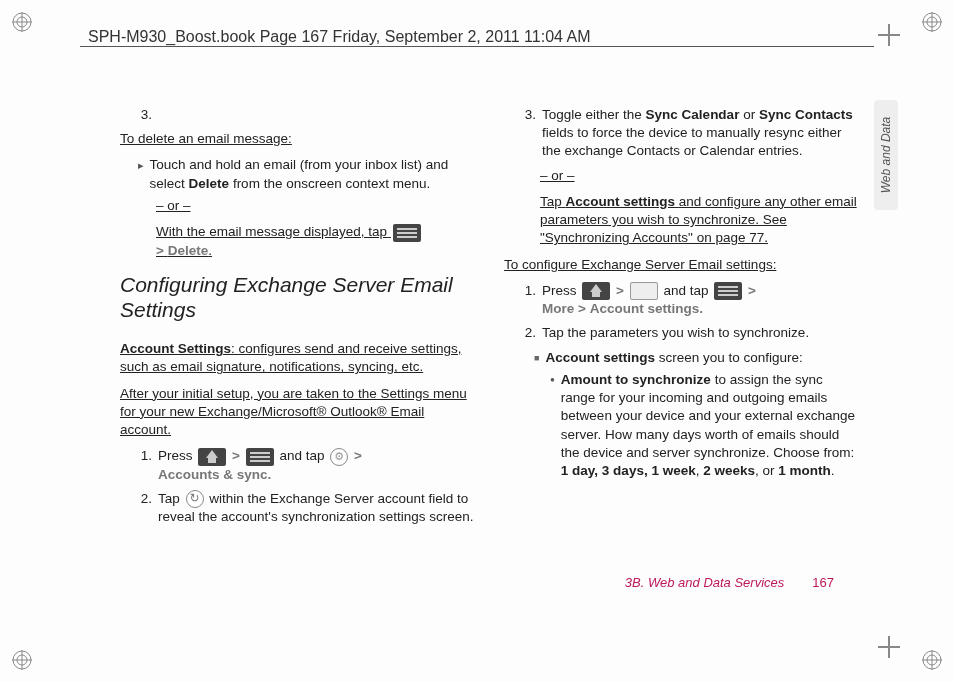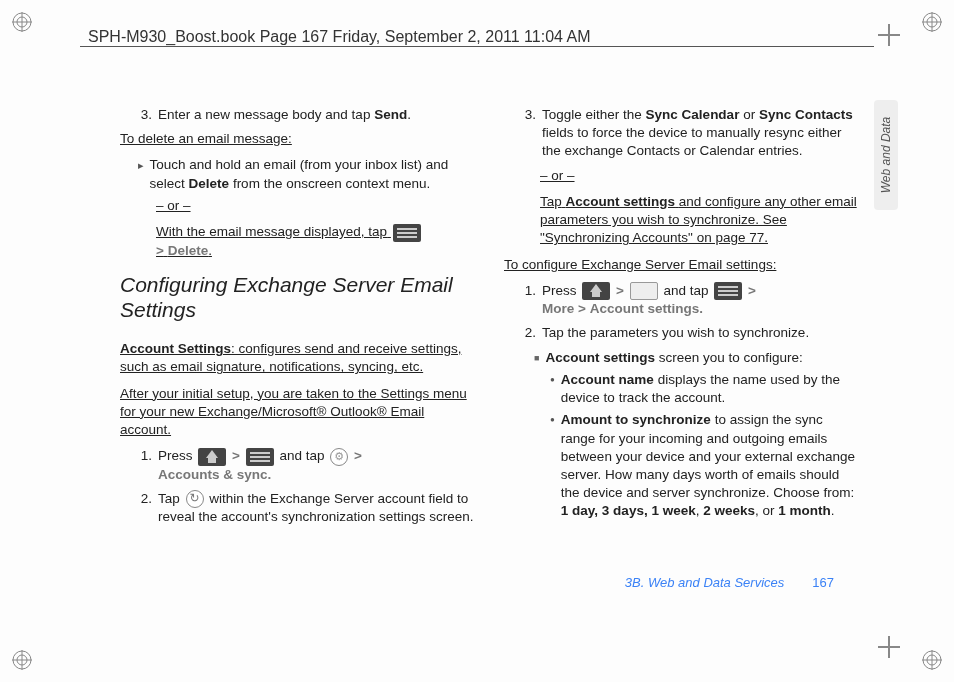--- a/index.html
+++ b/index.html
@@ -80,21 +80,21 @@
   .icon-circle.gear::before{content:"⚙";position:absolute;left:3px;top:0px;font-size:11px;color:#999;}
 
   
   .footer{
     position:absolute;
     bottom:92px;
     right:120px;
     font-style:italic;
     font-size:13px;
     display:flex; gap:28px;
-    color:#3b82f6;
+    color:#be185d;
     text-align:right;
   }
   .footer .pg{ font-style:normal;}
 </style>
 </head>
 <body>
 
 <div class="reg tl">
   <svg viewBox="0 0 20 20">
       <circle cx="10" cy="10" r="9" fill="none" stroke="#888" stroke-width="1"></circle>
@@ -135,24 +135,20 @@
 
 <div class="side-tab">
   <span>Web and Data</span>
 </div>
 
 <div class="page">
 
   <div class="col">
     <div class="step">
       <span class="num">3.</span>
-      <span>
-        <span>Enter a new message body and tap</span>
-        <span class="b">Send</span>.
-      </span>
     </div>
 
     <p>To delete an email message:</p>
 
     <div class="tri">
       <span>
         <span>Touch and hold an email (from your inbox list) and select</span>
         <span class="b">Delete</span>
         <span>from the onscreen context menu.</span>
       </span>
@@ -238,26 +234,20 @@
       <span>Tap the parameters you wish to synchronize.</span>
     </div>
 
     <div class="bullet-sq">
       <span>
         <span class="b">Account settings</span>
         <span>screen you to configure:</span>
       </span>
     </div>
 
-    <div class="bullet-dot">
-      <span>
-        <span class="b">Account name</span>
-        <span>displays the name used by the device to track the account.</span>
-      </span>
-    </div>
 
     <div class="bullet-dot">
       <span>
         <span class="b">Amount to synchronize</span>
         <span>to assign the sync range for your incoming and outgoing emails between your device and your external exchange server. How many days worth of emails should the device and server synchronize. Choose from:</span>
         <span class="b">1 day, 3 days, 1 week</span><span>, </span><span class="b">2 weeks</span><span>, or </span><span class="b">1 month</span>.
       </span>
     </div>
   </div>
 </div>

